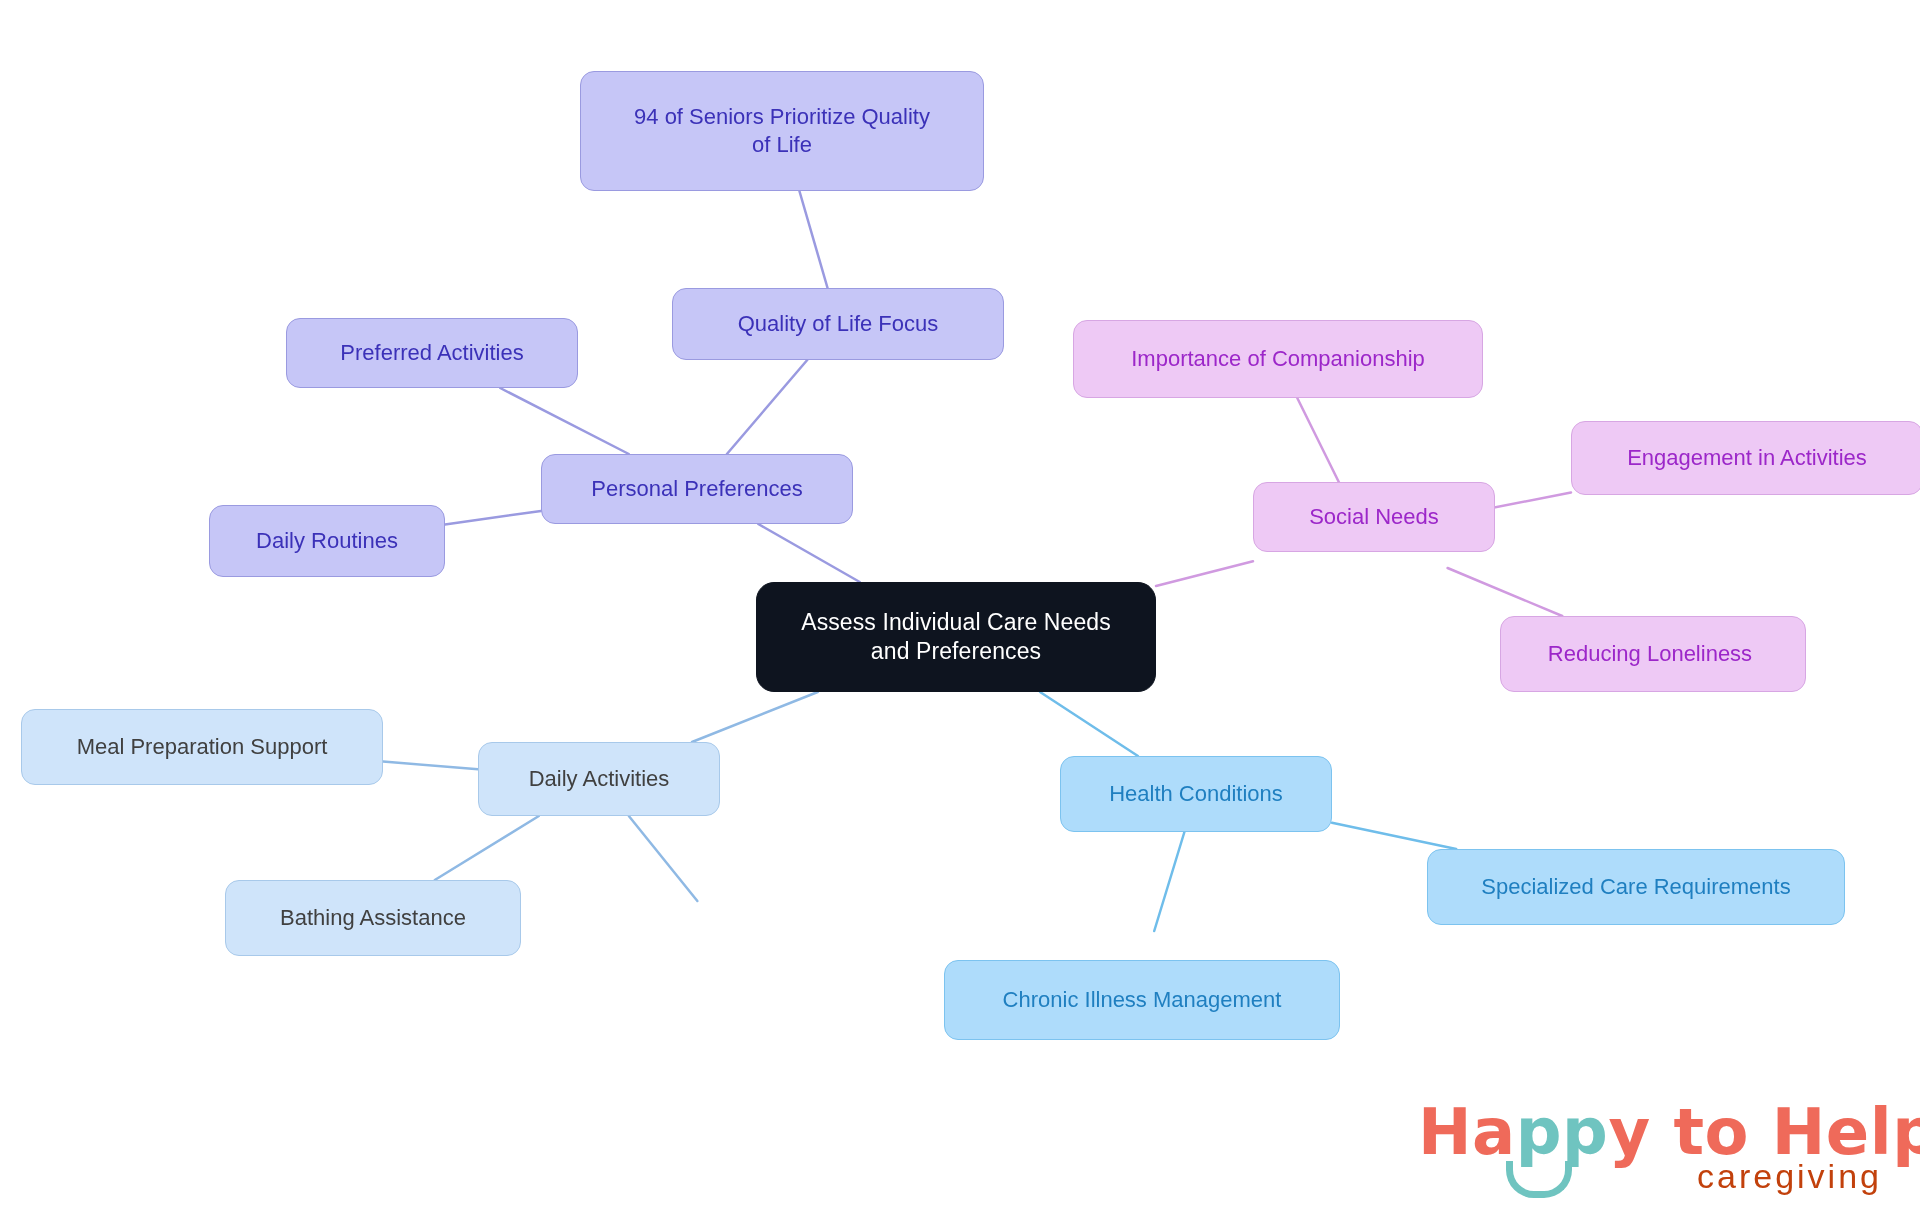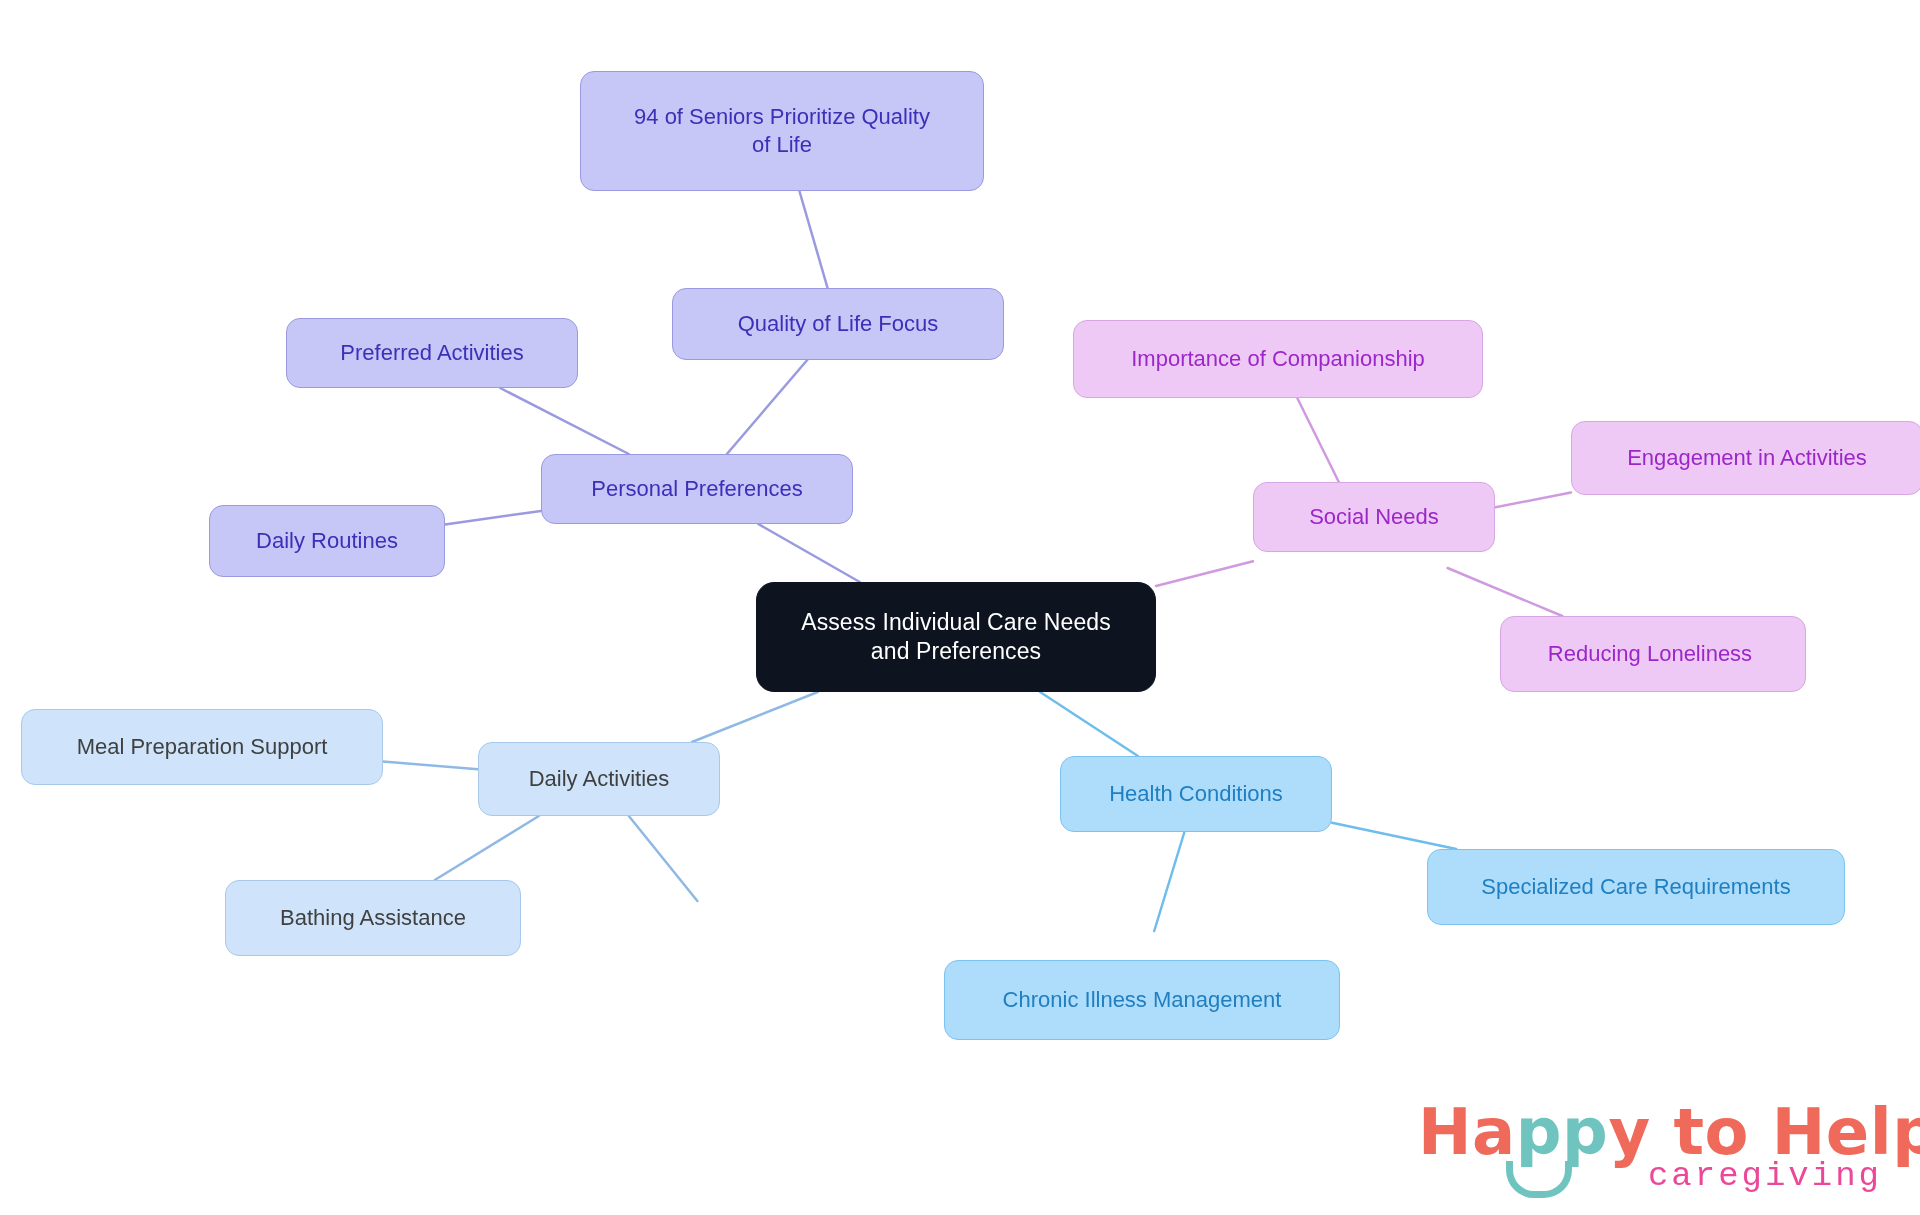--- a/index.html
+++ b/index.html
@@ -92,23 +92,23 @@
     white-space: pre;
   }
   .logo-main .teal {
     color: #6fc4c0;
   }
   .logo-sub {
     position: absolute;
     right: 6px;
     top: 62px;
     font-size: 34px;
-    color: #ec4899;
+    color: #c2410c;
     letter-spacing: 3px;
-    font-family: Liberation Mono, monospace;
+    font-family: Liberation Sans, sans-serif;
   }
   .logo-smile {
     position: absolute;
     left: 88px;
     top: 66px;
     width: 52px;
     height: 30px;
     border: 7px solid #6fc4c0;
     border-top: none;
     border-radius: 0 0 28px 28px;

